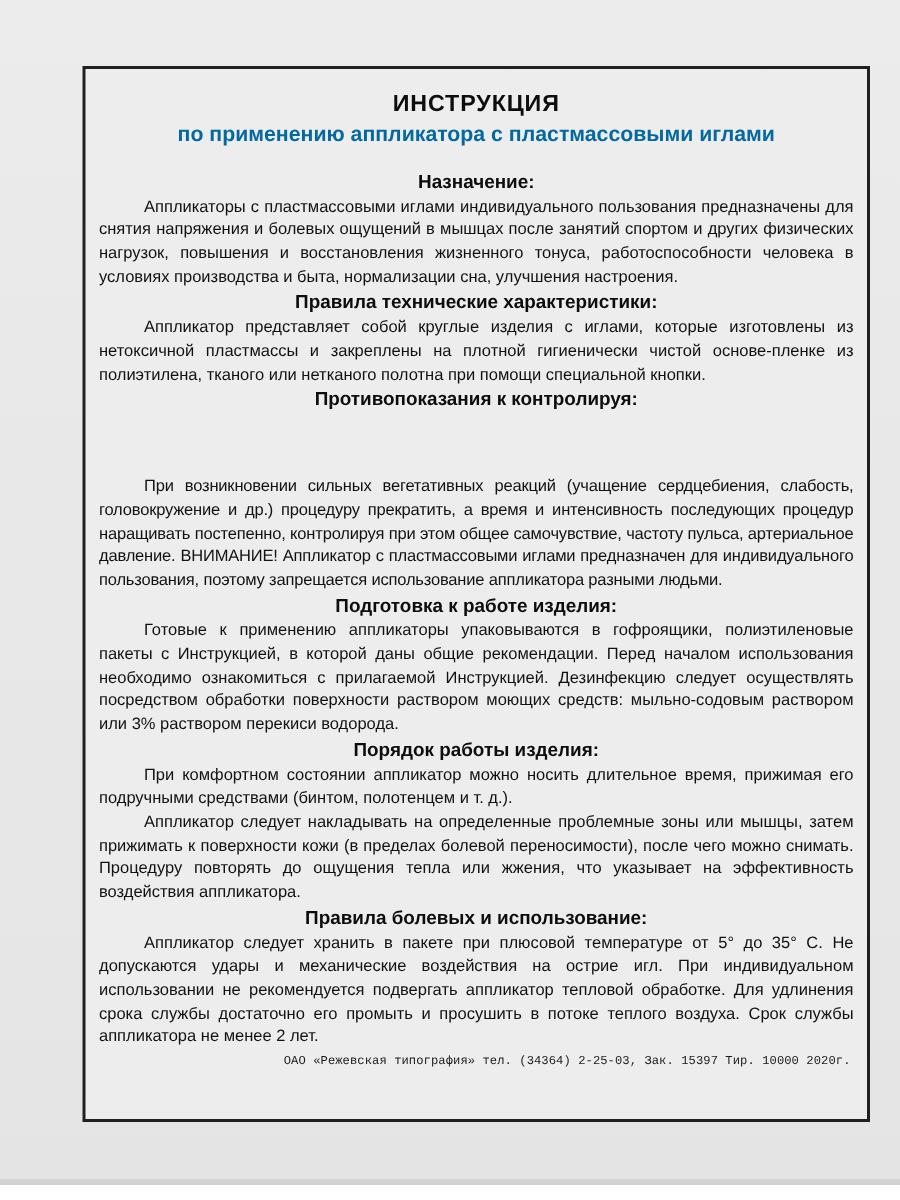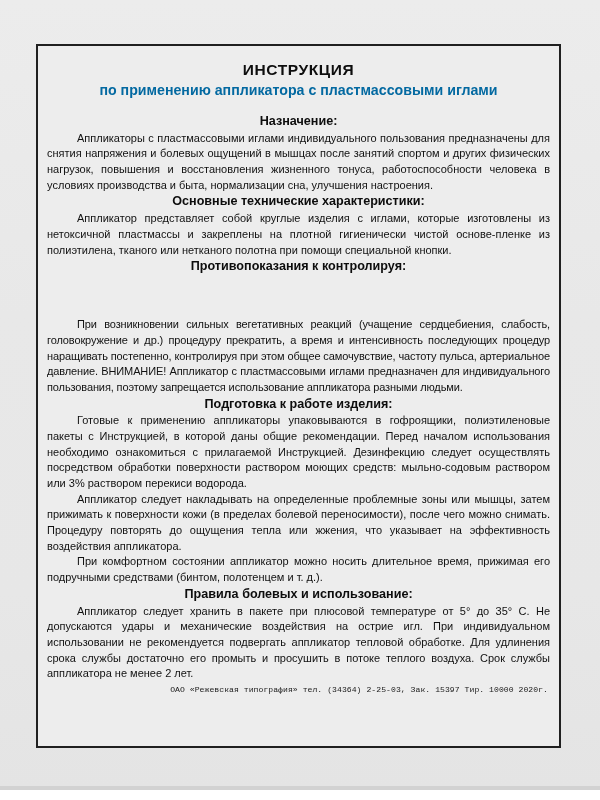--- a/index.html
+++ b/index.html
@@ -36,21 +36,21 @@
     left: 0;
     right: 0;
     bottom: 0;
     height: 4px;
     background: #d2d2d2;
   }
 
   
   #leaflet {
     position: absolute;
-    left: 36px;
+    left: 55px;
     top: 44px;
     width: 525px;
     height: 704px;
     box-sizing: border-box;
     border: 2px solid #202020;
     background: #ededed;
     padding: 10px 9px 4px 9px;
   }
 
   #doc-title {
@@ -123,31 +123,32 @@
     <div id="doc-title">
       <span class="title-line-1">ИНСТРУКЦИЯ</span>
       <span class="title-line-2">по применению аппликатора с пластмассовыми иглами</span>
     </div>
 
     <div id="body-content">
 
       <h2 class="section-heading">Назначение:</h2>
       <p class="para">Аппликаторы с пластмассовыми иглами индивидуального пользования предназначены для снятия напряжения и болевых ощущений в мышцах после занятий спортом и других физических нагрузок, повышения и восстановления жизненного тонуса, работоспособности человека в условиях производства и быта, нормализации сна, улучшения настроения.</p>
 
-      <h2 class="section-heading">Основные технические характеристики:</h2>
+      <h2 class="section-heading">Правила технические характеристики:</h2>
       <p class="para">Аппликатор представляет собой круглые изделия с иглами, которые изготовлены из нетоксичной пластмассы и закреплены на плотной гигиенически чистой основе-пленке из полиэтилена, тканого или нетканого полотна при помощи специальной кнопки.</p>
 
       <h2 class="section-heading">Противопоказания к контролируя:</h2>
       <p class="para tight">При возникновении сильных вегетативных реакций (учащение сердцебиения, слабость, головокружение и др.) процедуру прекратить, а время и интенсивность последующих процедур наращивать постепенно, контролируя при этом общее самочувствие, частоту пульса, артериальное давление. ВНИМАНИЕ! Аппликатор с пластмассовыми иглами предназначен для индивидуального пользования, поэтому запрещается использование аппликатора разными людьми.</p>
 
       <h2 class="section-heading">Подготовка к работе изделия:</h2>
       <p class="para">Готовые к применению аппликаторы упаковываются в гофроящики, полиэтиленовые пакеты с Инструкцией, в которой даны общие рекомендации. Перед началом использования необходимо ознакомиться с прилагаемой Инструкцией. Дезинфекцию следует осуществлять посредством обработки поверхности раствором моющих средств: мыльно-содовым раствором или 3% раствором перекиси водорода.</p>
 
+      <h2 class="section-heading">Порядок работы изделия:</h2>
+      <p class="para">При комфортном состоянии аппликатор можно носить длительное время, прижимая его подручными средствами (бинтом, полотенцем и т. д.).</p>
       <p class="para">Аппликатор следует накладывать на определенные проблемные зоны или мышцы, затем прижимать к поверхности кожи (в пределах болевой переносимости), после чего можно снимать. Процедуру повторять до ощущения тепла или жжения, что указывает на эффективность воздействия аппликатора.</p>
-      <p class="para">При комфортном состоянии аппликатор можно носить длительное время, прижимая его подручными средствами (бинтом, полотенцем и т. д.).</p>
 
       <h2 class="section-heading">Правила болевых и использование:</h2>
       <p class="para">Аппликатор следует хранить в пакете при плюсовой температуре от 5° до 35° С. Не допускаются удары и механические воздействия на острие игл. При индивидуальном использовании не рекомендуется подвергать аппликатор тепловой обработке. Для удлинения срока службы достаточно его промыть и просушить в потоке теплого воздуха. Срок службы аппликатора не менее 2 лет.</p>
 
     </div>
 
     <div id="colophon">ОАО «Режевская типография» тел. (34364) 2-25-03, Зак. 15397 Тир. 10000 2020г.</div>
 
   </div>
 </div>

